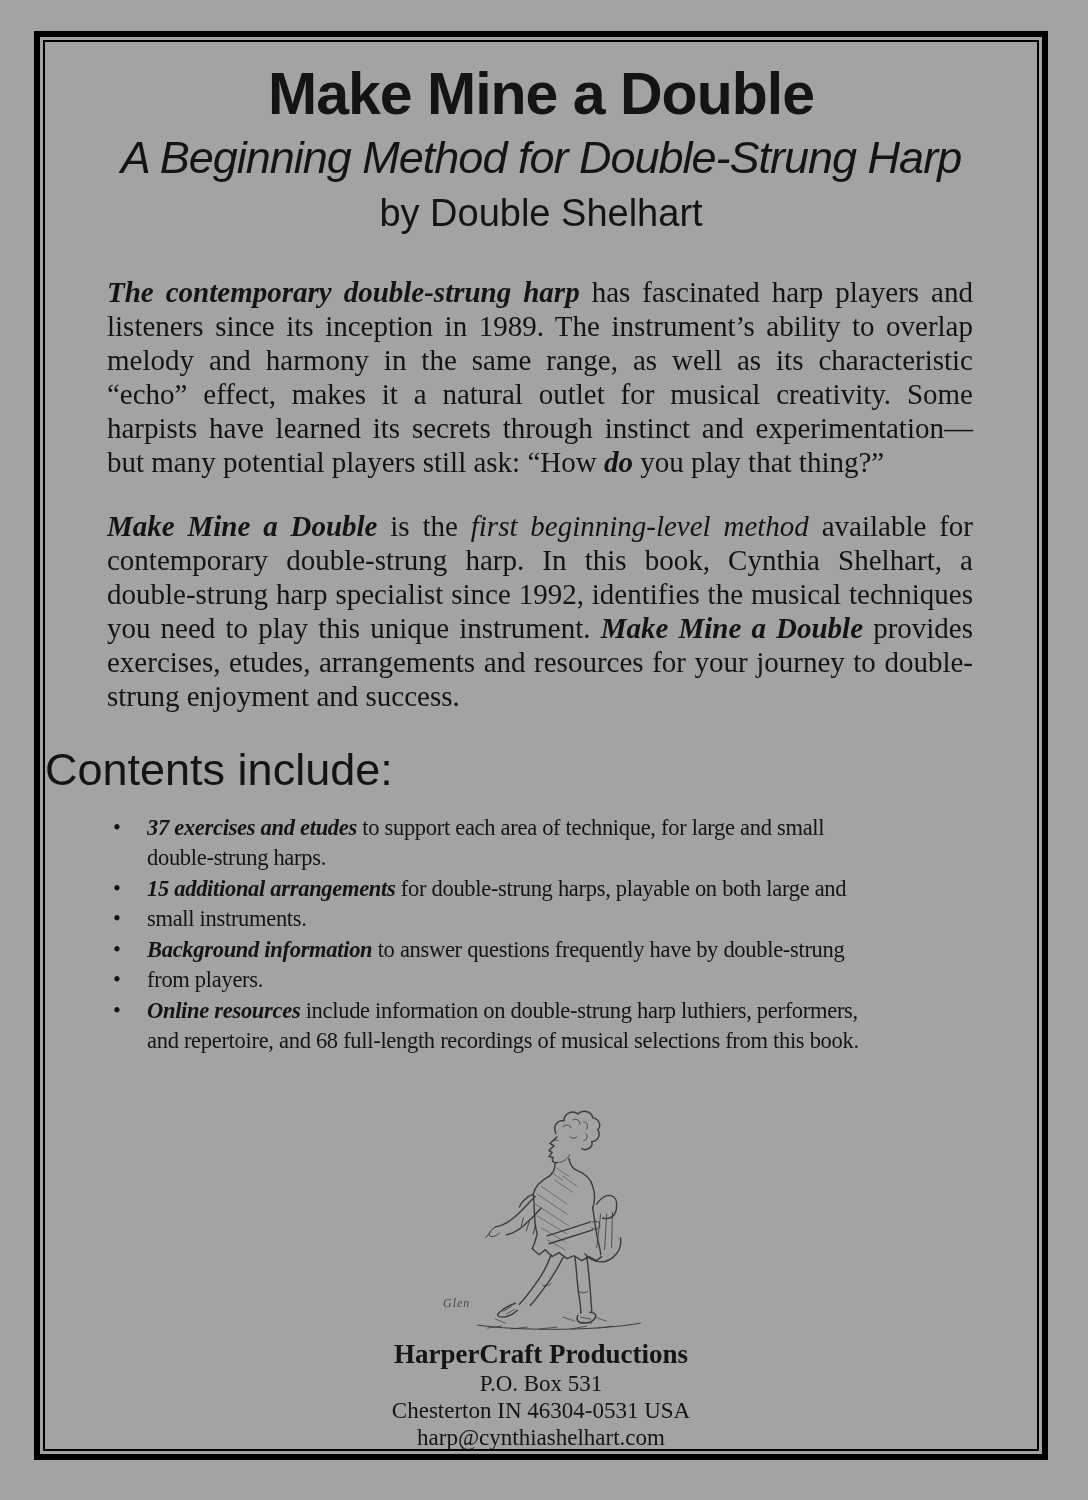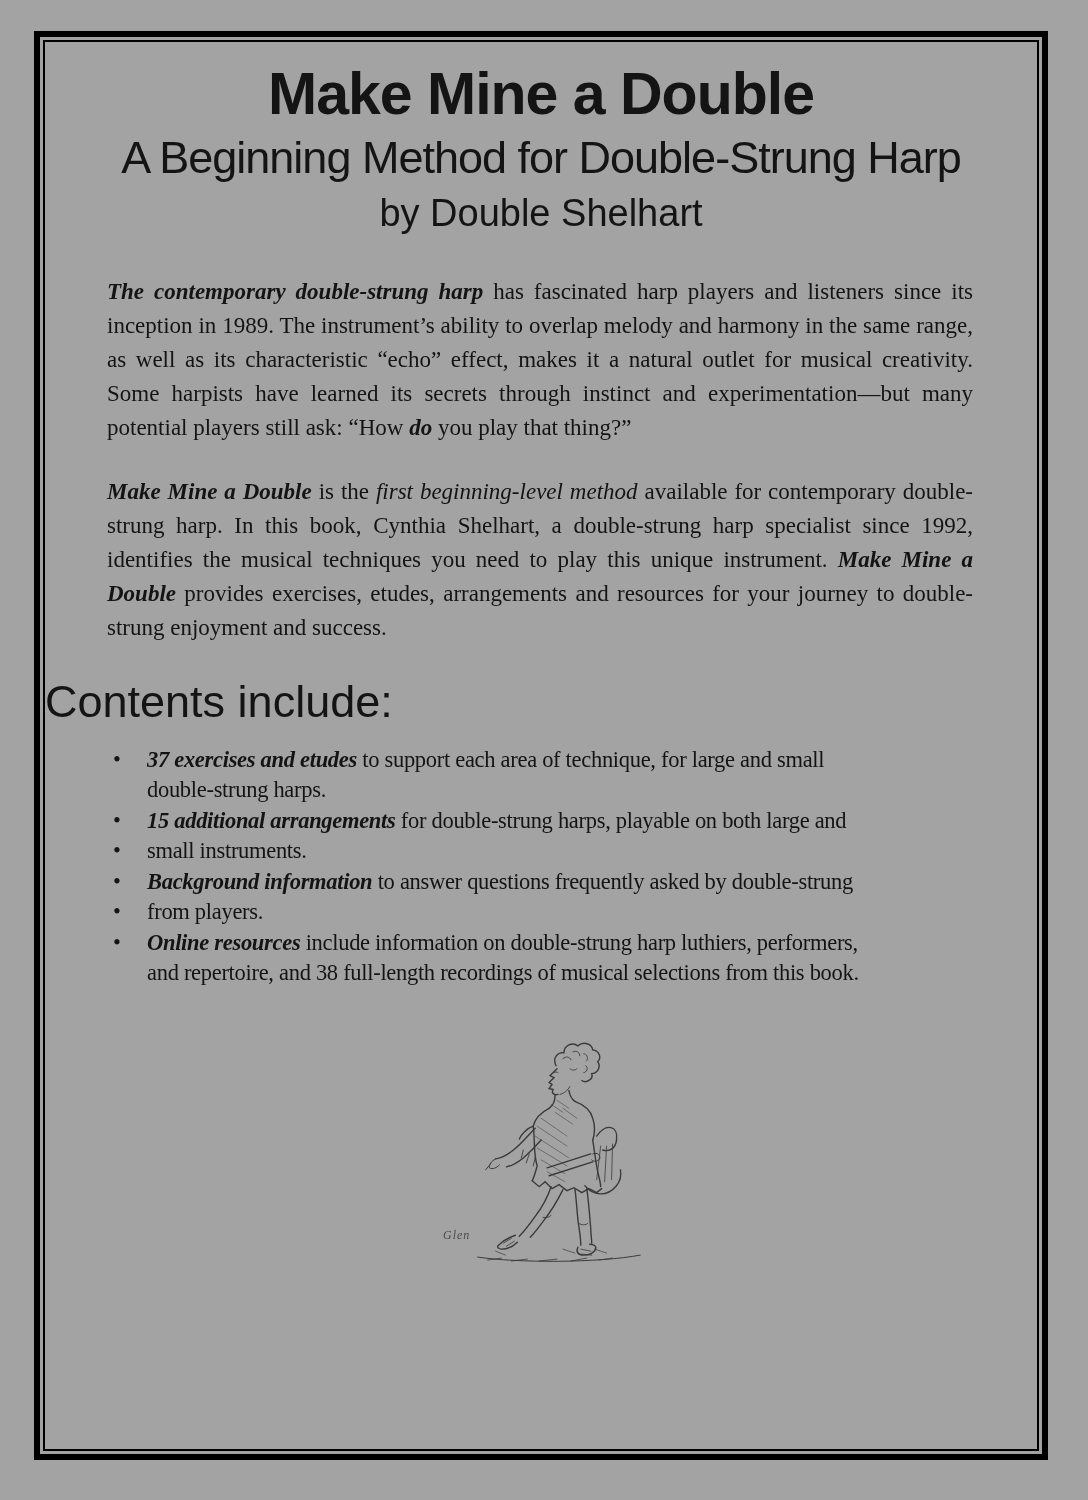--- a/index.html
+++ b/index.html
@@ -28,35 +28,36 @@
     margin: 0;
     font-family: "Liberation Sans", sans-serif;
     font-weight: 700;
     font-size: 59px;
     line-height: 1.05;
     letter-spacing: -1px;
   }
   .book-subtitle {
     margin: 7px 0 0 0;
     font-family: "Liberation Sans", sans-serif;
+    font-style: italic;
     font-weight: 400;
     font-size: 45px;
     line-height: 1.1;
     letter-spacing: -1px;
   }
   .byline {
     margin-top: 11px;
     font-family: "Liberation Sans", sans-serif;
     font-weight: 400;
     font-size: 38px;
     line-height: 1.1;
   }
   .body-copy {
     margin: 40px 64px 0 62px;
-    font-size: 23px;
+    font-size: 29px;
     line-height: 34px;
     text-align: justify;
   }
   .para { margin: 0; }
   .para + .para { margin-top: 30px; }
   .seg-bi { font-weight: 700; font-style: italic; }
   .seg-i  { font-style: italic; }
   .contents-heading {
     margin: 32px 0 0 0;
     text-align: left;
@@ -125,33 +126,33 @@
           <div class="bullet-line">
             <span class="bullet-glyph">•</span>
             <span class="bullet-text"><span class="seg-bi">15 additional arrangements</span><span> for double-strung harps, playable on both large and</span></span>
           </div>
           <div class="bullet-line">
             <span class="bullet-glyph">•</span>
             <span class="bullet-text"><span>small instruments.</span></span>
           </div>
           <div class="bullet-line">
             <span class="bullet-glyph">•</span>
-            <span class="bullet-text"><span class="seg-bi">Background information</span><span> to answer questions frequently asked by double-strung</span></span>
+            <span class="bullet-text"><span class="seg-bi">Background information</span><span> to answer questions frequently have by double-strung</span></span>
           </div>
           <div class="bullet-line">
             <span class="bullet-glyph">•</span>
             <span class="bullet-text"><span>from players.</span></span>
           </div>
           <div class="bullet-line">
             <span class="bullet-glyph">•</span>
             <span class="bullet-text"><span class="seg-bi">Online resources</span><span> include information on double-strung harp luthiers, performers,</span></span>
           </div>
           <div class="bullet-line">
             <span class="bullet-glyph"></span>
-            <span class="bullet-text"><span>and repertoire, and 38 full-length recordings of musical selections from this book.</span></span>
+            <span class="bullet-text"><span>and repertoire, and 68 full-length recordings of musical selections from this book.</span></span>
           </div>
         </div>
 
       <figure class="illustration" style="margin-block:40px 0; margin-inline:auto;">
         <svg width="200" height="238" viewBox="0 0 200 240" fill="none" stroke="#3a3a3a" stroke-width="1.4" stroke-linecap="round">
 
           <path d="M97,37 c-4,-8 2,-14 8,-13 c0,-8 9,-11 14,-7 c6,-5 14,-2 15,4 c7,1 9,8 5,12 c4,6 -1,12 -6,12 c2,6 -6,10 -10,7"></path>
           <path stroke-width="0.9" d="M104,30 c3,-3 7,-2 8,1 m2,-8 c4,-2 7,1 7,4 m4,-2 c3,0 5,4 3,7 m-1,5 c3,2 1,7 -2,7 m-14,-4 c2,2 5,2 7,0"></path>
 
           <path d="M98,40 l-7,7 l4,2 l-5,5 l3,2 l-3,4 l4,1 c-2,4 1,6 5,5"></path>
@@ -191,16 +192,23 @@
             <path d="M82,90 l26,18 M78,98 l30,20 M76,108 l34,22 M78,120 l30,18 M82,132 l24,14 M88,144 l18,10 M96,84 l18,12 M104,80 l14,10 M92,76 l12,8 M98,72 l12,8"></path>
           </g>
 
           <path stroke-width="1" d="M18,230 c40,6 122,6 164,-2"></path>
           <path stroke-width="0.8" d="M28,233 l14,-2 m10,3 l16,-2 m12,2 l18,-2 m14,2 l16,-3 m12,2 l14,-2"></path>
           <path stroke-width="0.7" d="M36,224 l10,4 m58,-6 l12,4 m20,-4 l12,4"></path>
         </svg>
         <span class="signature">Glen</span>
       </figure>
 
+      <footer class="publisher">
+        <div class="pub-name">HarperCraft Productions</div>
+        <div class="pub-line">P.O. Box 531</div>
+        <div class="pub-line">Chesterton IN 46304-0531 USA</div>
+        <div class="pub-line">harp@cynthiashelhart.com</div>
+        <div class="pub-line">https://cynthiashelhart.com</div>
+      </footer>
 
     </div>
   </div>
 </div>
 
 </body></html>

